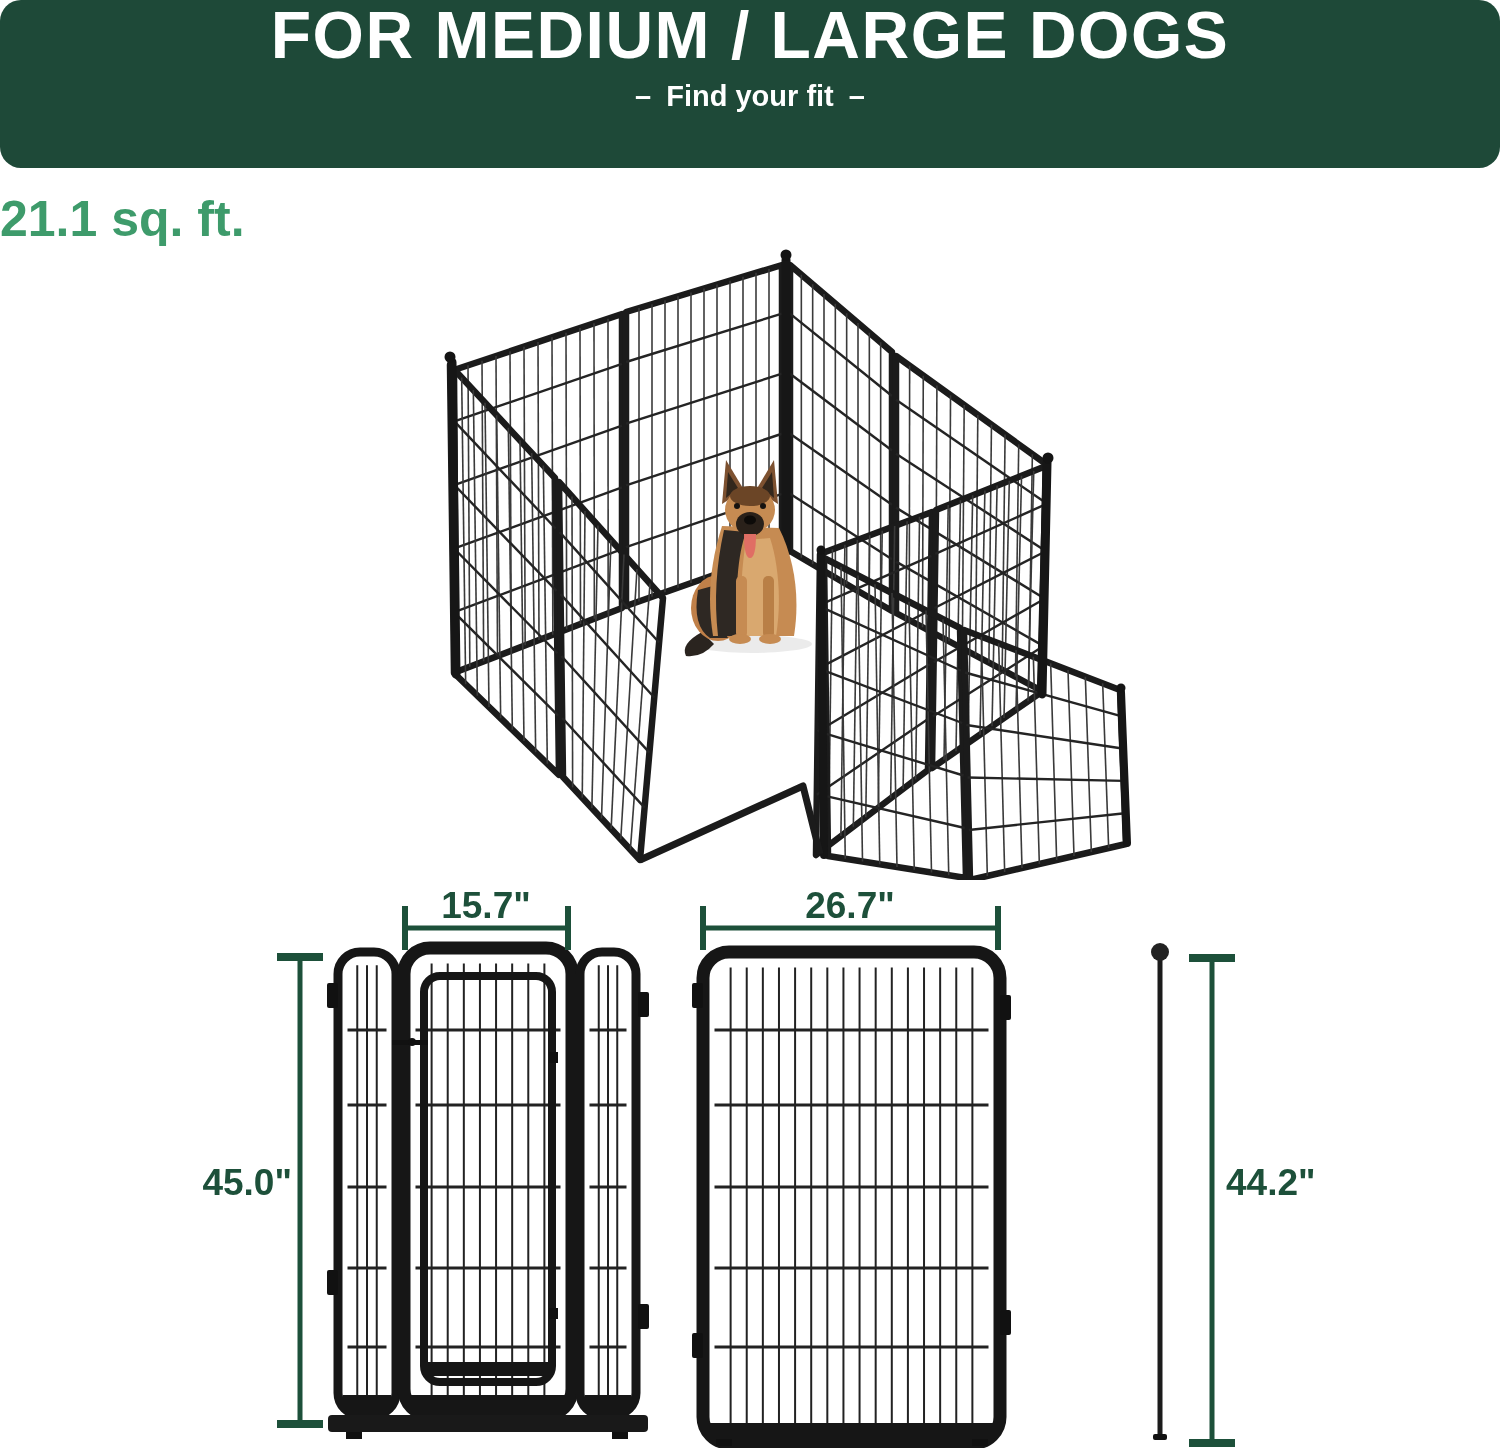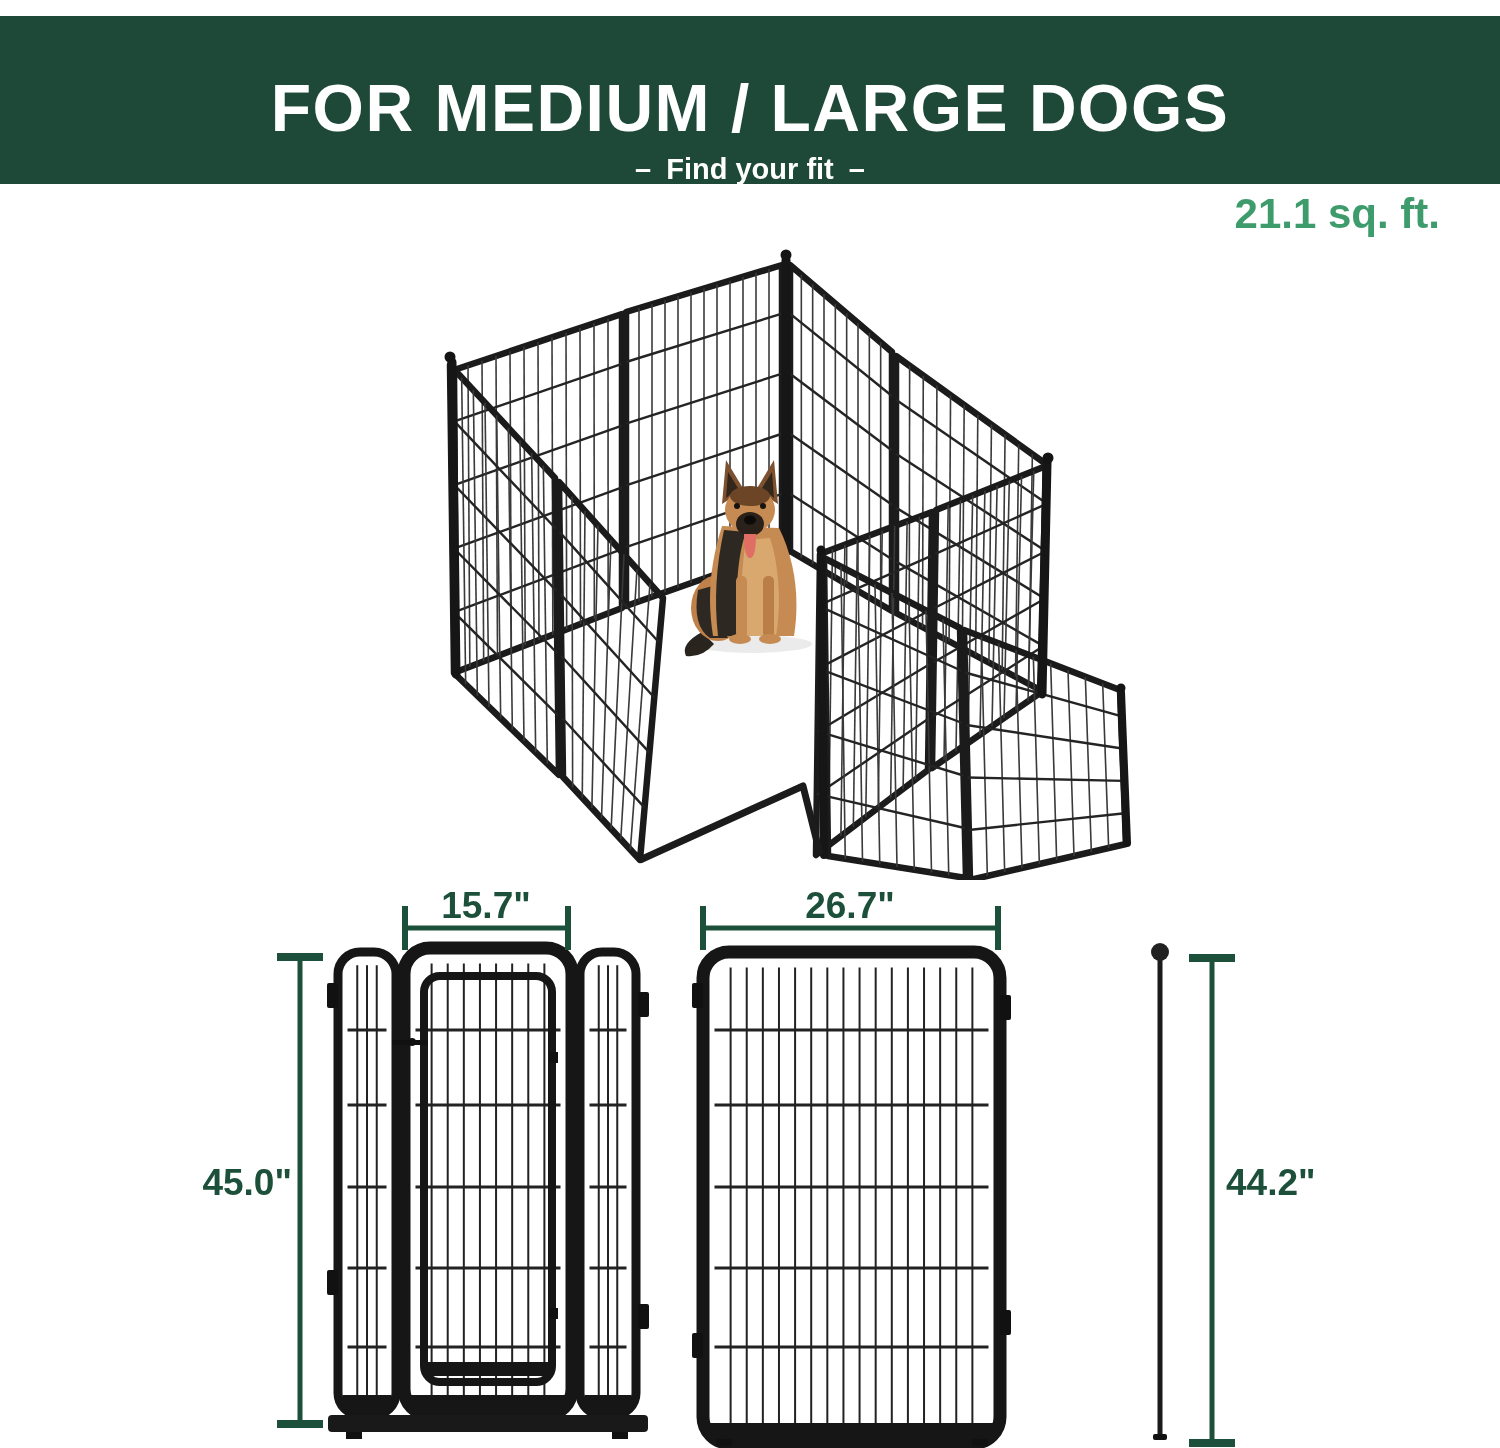--- a/index.html
+++ b/index.html
@@ -1,27 +1,27 @@
 <!DOCTYPE html>
 <html style="--banner_green: #1e4938; --accent_green: #3e9b6b; --dimension_green: #1d503a; --metal_black: #1b1b1b;"><head>
 <meta charset="utf-8">
 <style>
   html,body{margin:0;padding:0;background:#ffffff;}
   .page{position:relative;width:1500px;height:1448px;background:#fff;overflow:hidden;
         font-family:"Liberation Sans",sans-serif;}
-  .banner{position:absolute;top:16px;left:0;width:1500px;height:168px;
+  .banner{position:absolute;top:0;left:0;width:1500px;height:168px;
           background:var(--banner_green,#1e4938);display:flex;flex-direction:column;
-          align-items:center;justify-content:flex-end;}
+          align-items:center;justify-content:flex-start;border-radius:21px;}
   .banner h1{margin:2px 0 0 0;color:#ffffff;font-size:66px;font-weight:bold;
              letter-spacing:1.5px;line-height:1;}
   .banner .sub{margin-top:14px;color:#ffffff;font-size:29px;font-weight:600;
                display:flex;align-items:center;line-height:1;}
   .banner .dash{margin:0 15px;font-weight:bold;}
-  .area-label{position:absolute;top:190px;left:0;width:1440px;text-align:right;
-              font-size:42px;font-weight:bold;color:var(--accent_green,#3e9b6b);}
+  .area-label{position:absolute;top:190px;left:0;width:1440px;text-align:left;
+              font-size:50px;font-weight:bold;color:var(--accent_green,#3e9b6b);}
   .pen-svg{position:absolute;left:380px;top:240px;width:800px;height:640px;}
   .diagram-svg{position:absolute;left:0;top:880px;width:1500px;height:568px;}
   .dim{stroke:var(--dimension_green,#1d503a);}
   .dimtext{fill:var(--dimension_green,#1d503a);font-family:"Liberation Sans",sans-serif;
            font-size:37px;font-weight:bold;}
 </style>
 </head>
 <body>
 
 <div class="page">

